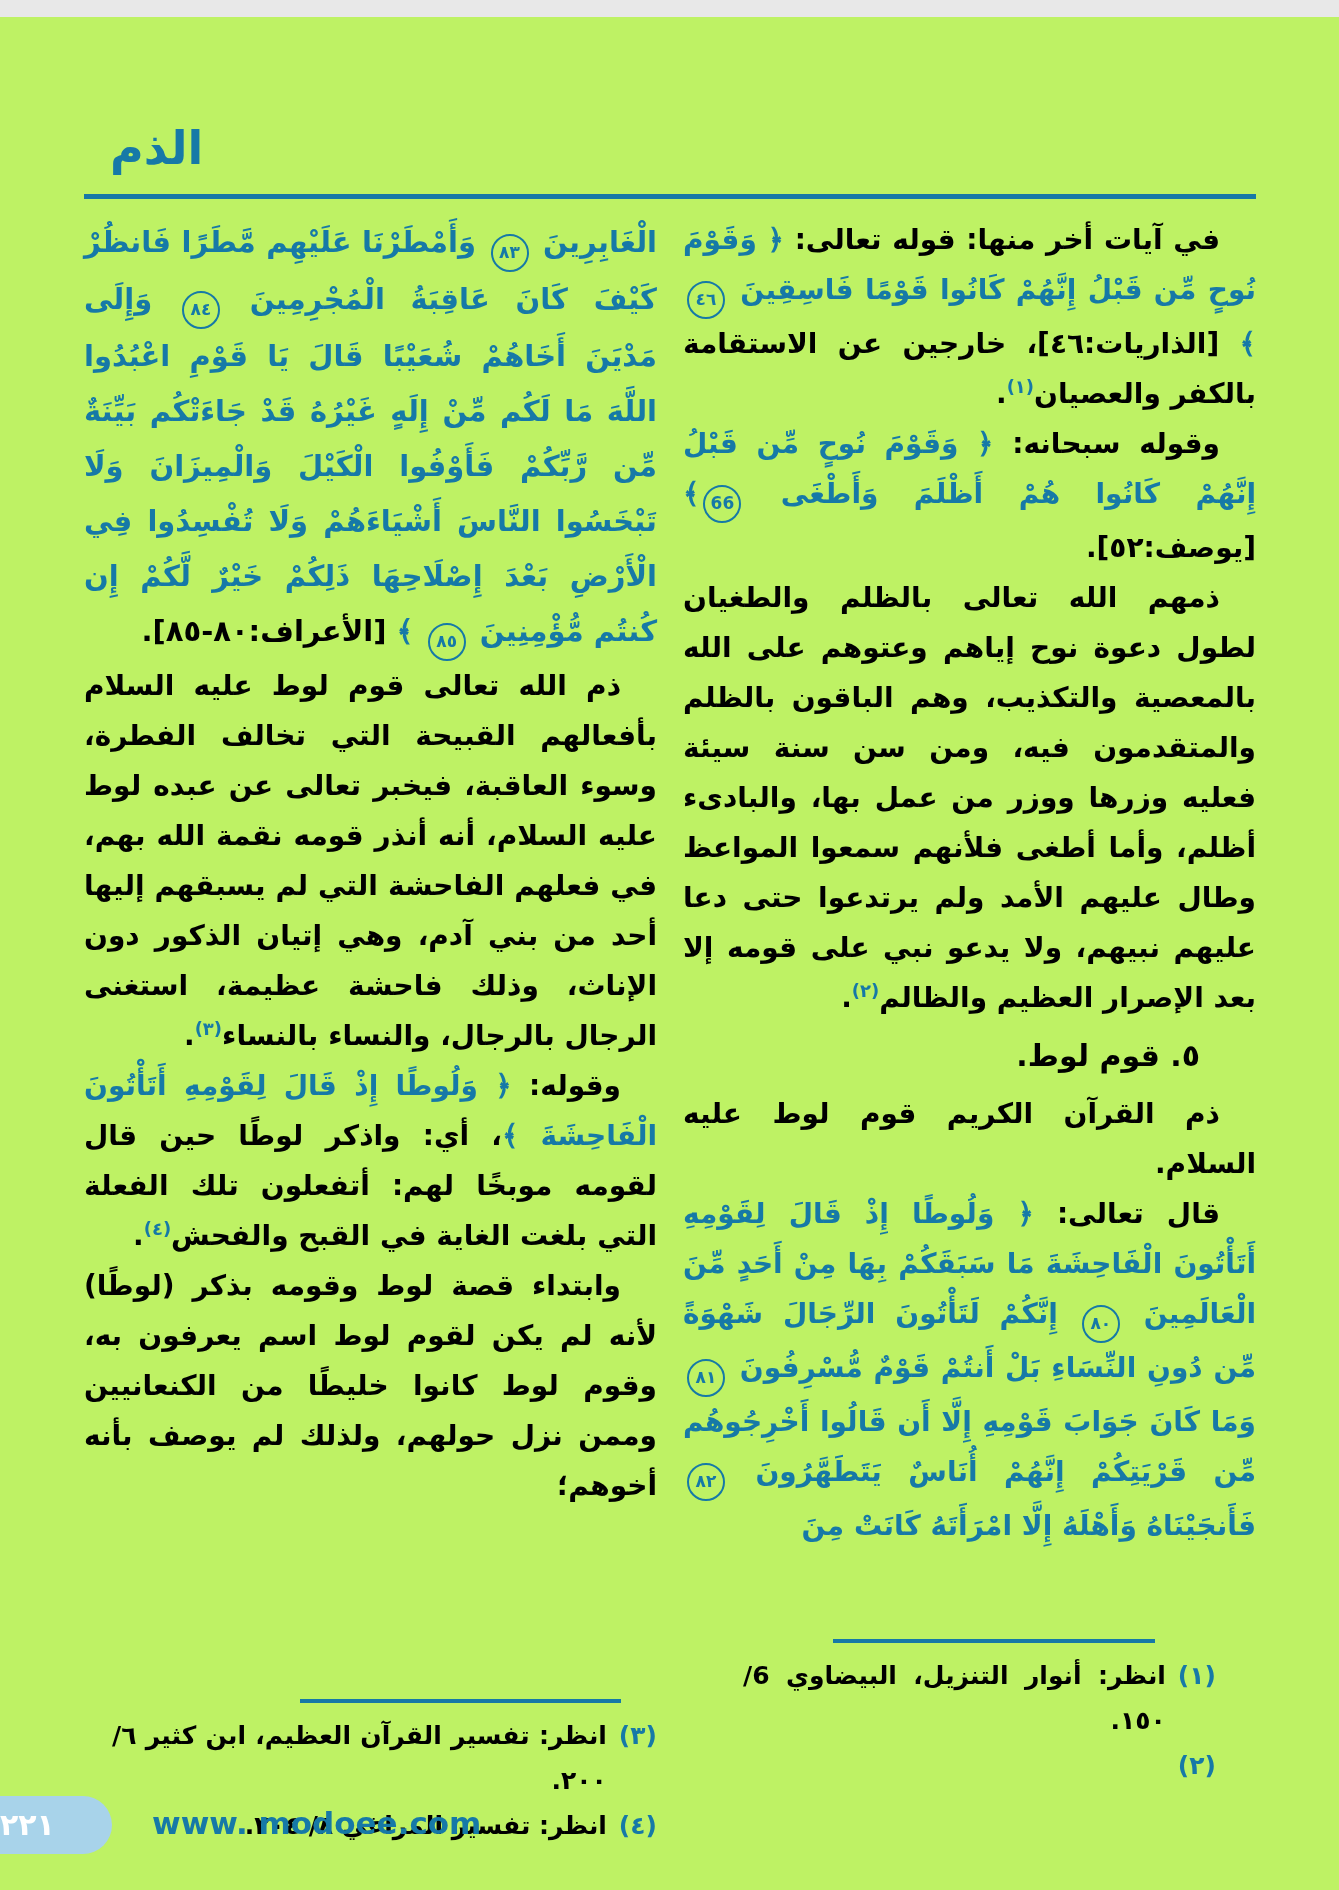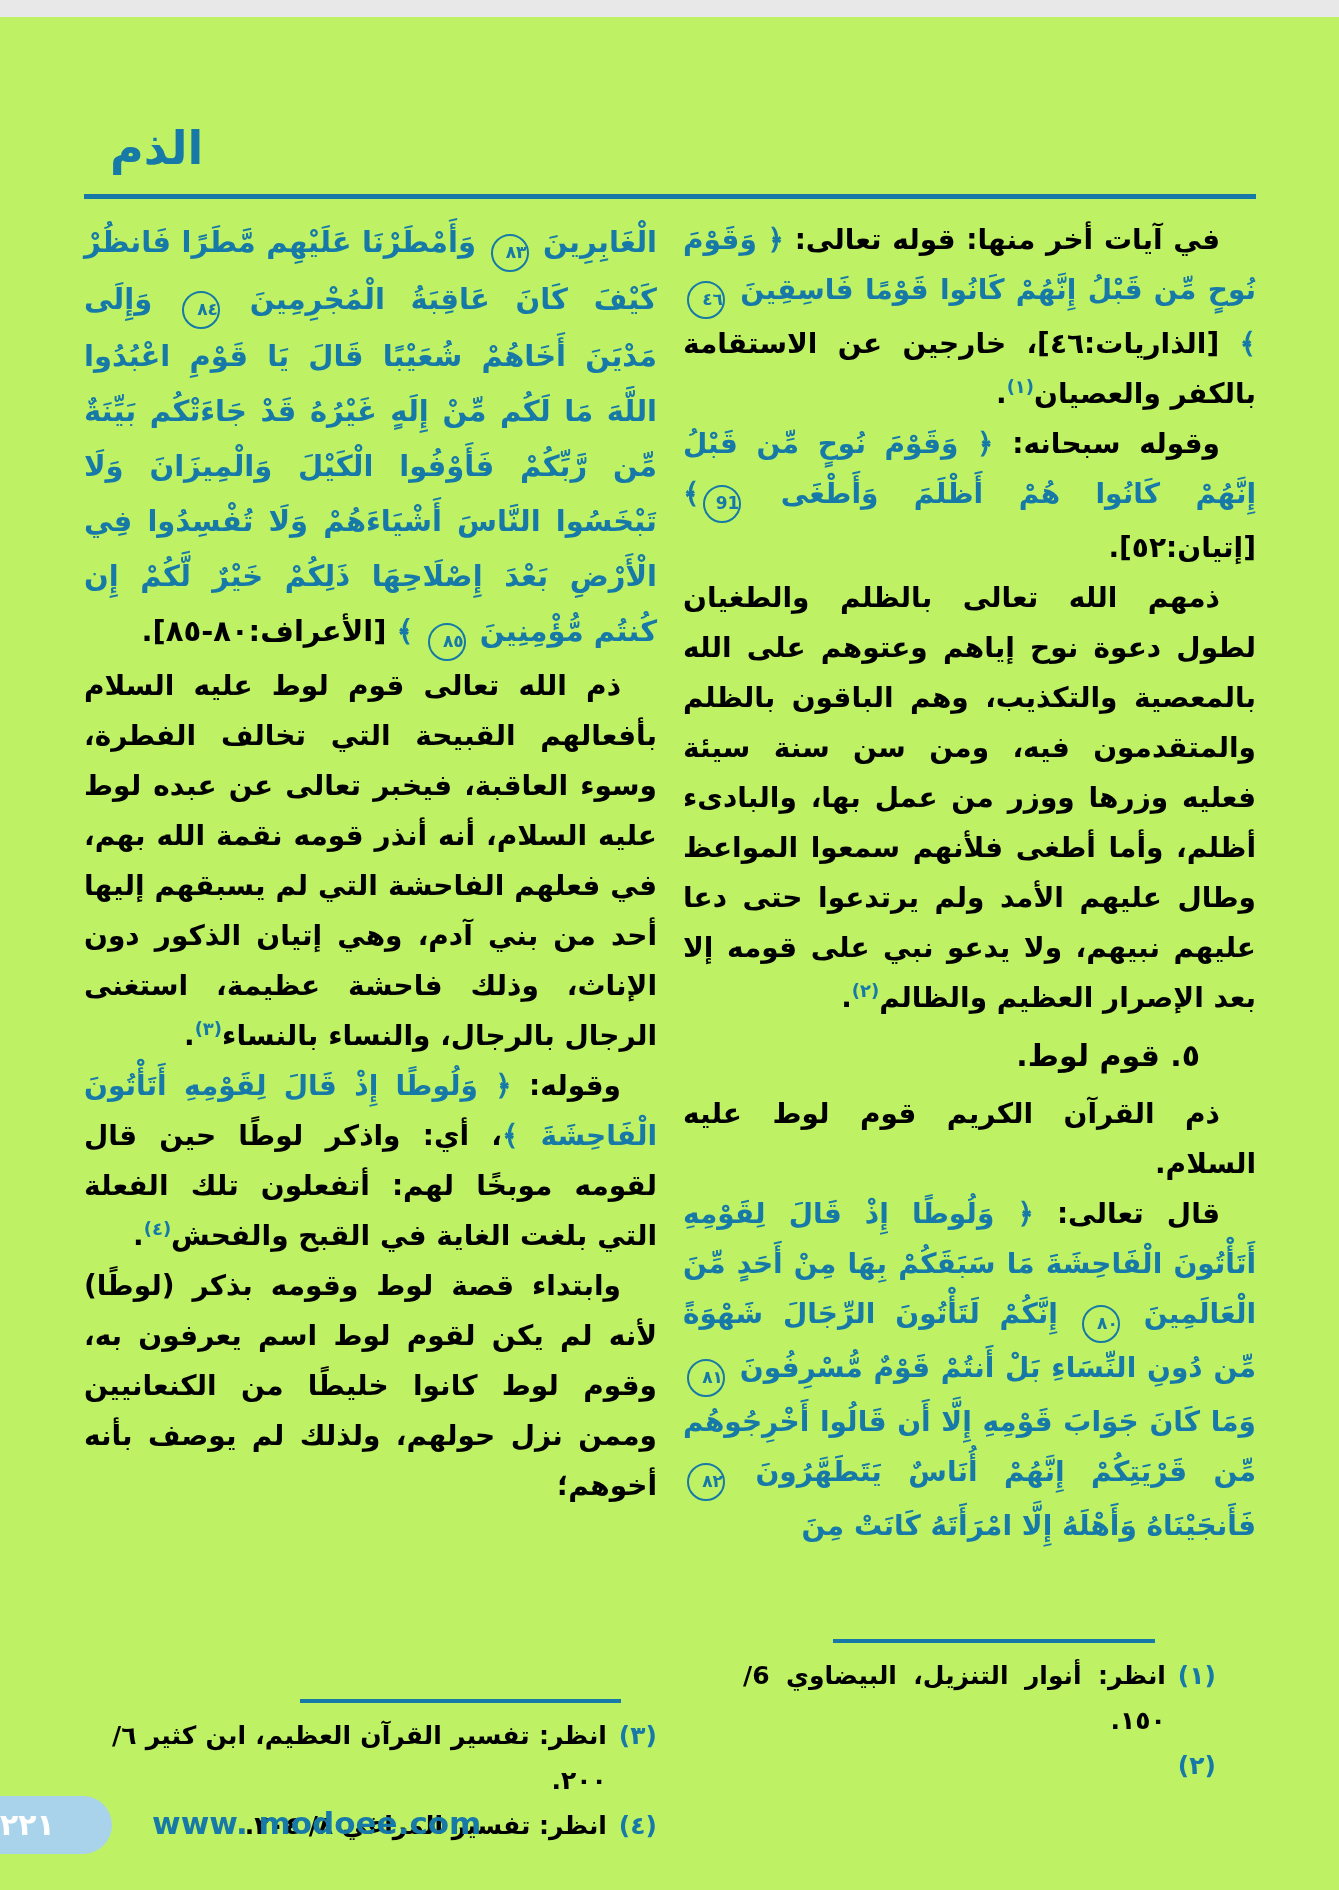--- a/index.html
+++ b/index.html
@@ -55,21 +55,21 @@
     font-size:18px;
     vertical-align:super;
     line-height:0;
   }
   .ayah-num{
     display:inline-block;
     width:34px;height:34px;
     border:2px solid #1679a7;
     border-radius:50%;
     line-height:32px;
-    text-align:right;
+    text-align:center;
     font-size:17px;
     color:#1679a7;
     margin:0 4px;
     vertical-align:-6px;
     text-indent:0;
   }
   .section-heading{
     margin:6px 0;
     padding-right:56px;
     font-size:30px;
@@ -138,21 +138,21 @@
 <div class="page">
 
   <div class="page-title">الذم</div>
   <div class="header-rule"></div>
 
   <div class="cols">
 
     <div class="col">
       <p class="body-p"><span>في آيات أخر منها: قوله تعالى: </span><span class="quran">﴿ وَقَوْمَ نُوحٍ مِّن قَبْلُ إِنَّهُمْ كَانُوا قَوْمًا فَاسِقِينَ </span><span class="ayah-num">٤٦</span><span class="quran">﴾</span><span> [الذاريات:٤٦]، خارجين عن الاستقامة بالكفر والعصيان</span><span class="fn-mark">(١)</span><span>.</span></p>
 
-      <p class="body-p"><span>وقوله سبحانه: </span><span class="quran">﴿ وَقَوْمَ نُوحٍ مِّن قَبْلُ إِنَّهُمْ كَانُوا هُمْ أَظْلَمَ وَأَطْغَى </span><span class="ayah-num">91</span><span class="quran">﴾</span><span> [إتيان:٥٢].</span></p>
+      <p class="body-p"><span>وقوله سبحانه: </span><span class="quran">﴿ وَقَوْمَ نُوحٍ مِّن قَبْلُ إِنَّهُمْ كَانُوا هُمْ أَظْلَمَ وَأَطْغَى </span><span class="ayah-num">66</span><span class="quran">﴾</span><span> [يوصف:٥٢].</span></p>
 
       <p class="body-p"><span>ذمهم الله تعالى بالظلم والطغيان لطول دعوة نوح إياهم وعتوهم على الله بالمعصية والتكذيب، وهم الباقون بالظلم والمتقدمون فيه، ومن سن سنة سيئة فعليه وزرها ووزر من عمل بها، والبادىء أظلم، وأما أطغى فلأنهم سمعوا المواعظ وطال عليهم الأمد ولم يرتدعوا حتى دعا عليهم نبيهم، ولا يدعو نبي على قومه إلا بعد الإصرار العظيم والظالم</span><span class="fn-mark">(٢)</span><span>.</span></p>
 
       <div class="section-heading">٥. قوم لوط.</div>
 
       <p class="body-p">ذم القرآن الكريم قوم لوط عليه السلام.</p>
 
       <p class="body-p"><span>قال تعالى: </span><span class="quran">﴿ وَلُوطًا إِذْ قَالَ لِقَوْمِهِ أَتَأْتُونَ الْفَاحِشَةَ مَا سَبَقَكُمْ بِهَا مِنْ أَحَدٍ مِّنَ الْعَالَمِينَ </span><span class="ayah-num">٨٠</span><span class="quran"> إِنَّكُمْ لَتَأْتُونَ الرِّجَالَ شَهْوَةً مِّن دُونِ النِّسَاءِ بَلْ أَنتُمْ قَوْمٌ مُّسْرِفُونَ </span><span class="ayah-num">٨١</span><span class="quran"> وَمَا كَانَ جَوَابَ قَوْمِهِ إِلَّا أَن قَالُوا أَخْرِجُوهُم مِّن قَرْيَتِكُمْ إِنَّهُمْ أُنَاسٌ يَتَطَهَّرُونَ </span><span class="ayah-num">٨٢</span><span class="quran"> فَأَنجَيْنَاهُ وَأَهْلَهُ إِلَّا امْرَأَتَهُ كَانَتْ مِنَ</span></p>
     </div>
 

